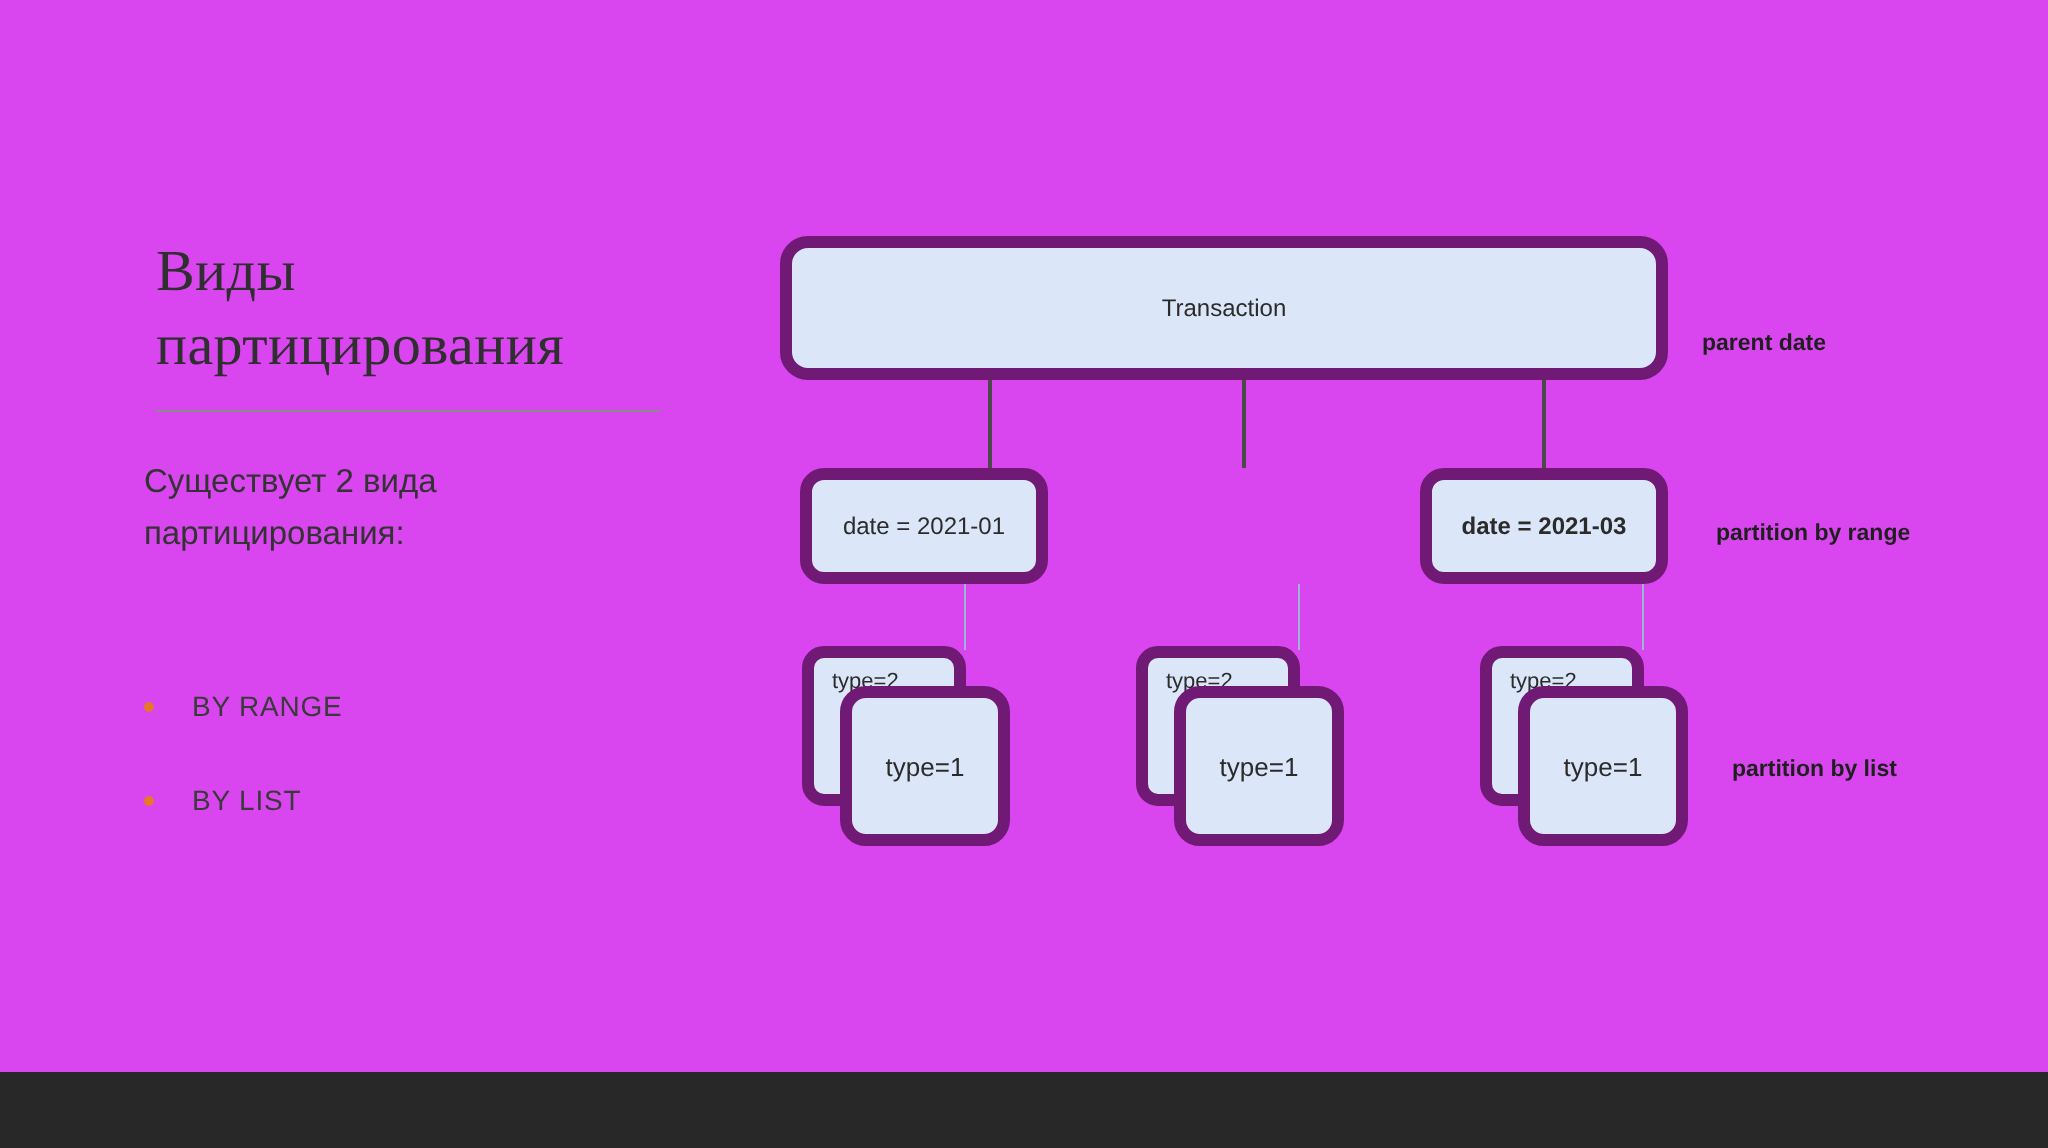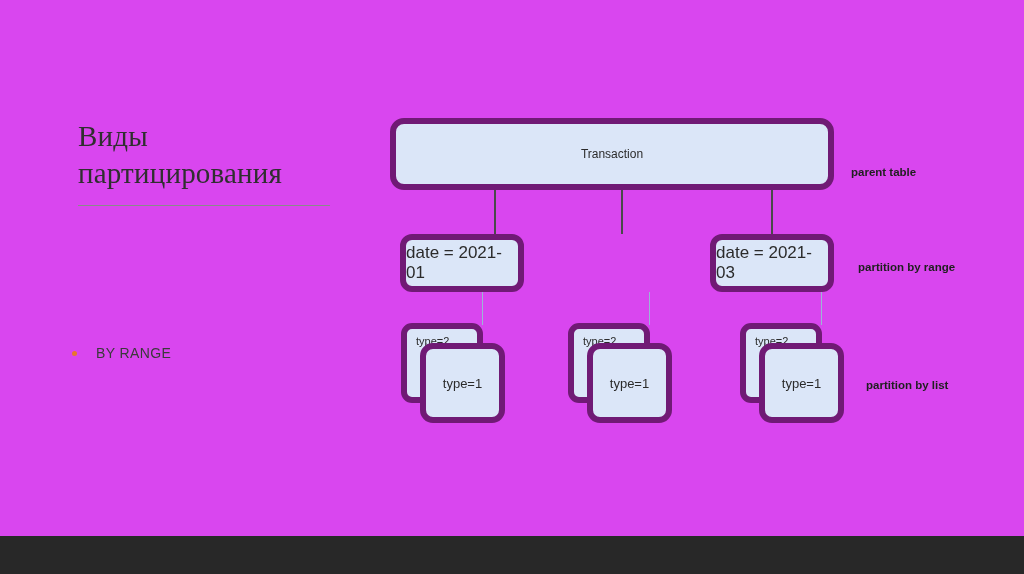--- a/index.html
+++ b/index.html
@@ -118,25 +118,25 @@
     width: 444px;
     height: 72px;
     border-radius: 14px;
     font-size: 12px;
   }
 
   .node-date {
     width: 124px;
     height: 58px;
     top: 234px;
-    font-size: 17px;
+    font-size: 12px;
   }
   #node-date-1 { left: 400px; }
   #node-date-2 { left: 559px; }
-  #node-date-3 { left: 710px; }
+  #node-date-3 { left: 710px; font-weight: bold; }
 
   
   .stack { position: absolute; }
   .node-type2 {
     width: 82px;
     height: 80px;
     border-radius: 11px;
     align-items: flex-start;
     justify-content: flex-start;
     padding: 6px 0 0 9px;
@@ -202,26 +202,32 @@
 
 <div id="slide">
 
   <div id="left-col">
     <h1 id="page-title">Виды
 партицирования</h1>
   </div>
 
   <div id="title-rule"></div>
 
+  <div id="subtitle">Существует 2 вида
+партицирования:</div>
 
   <ul id="bullet-list">
     <li class="bullet-item">
       <span class="bullet-dot"></span>
       <span>BY RANGE</span>
     </li>
+    <li class="bullet-item">
+      <span class="bullet-dot"></span>
+      <span>BY LIST</span>
+    </li>
   </ul>
 
   <div id="diagram">
 
     <div class="node" id="node-transaction">Transaction</div>
 
     <div class="conn conn-top-1"></div>
     <div class="conn conn-top-2"></div>
     <div class="conn conn-top-3"></div>
 
@@ -240,19 +246,19 @@
     <div class="stack" id="stack-2">
       <div class="node node-type2">type=2</div>
       <div class="node node-type1">type=1</div>
     </div>
 
     <div class="stack" id="stack-3">
       <div class="node node-type2">type=2</div>
       <div class="node node-type1">type=1</div>
     </div>
 
-    <div class="annotation" id="ann-parent">parent table</div>
+    <div class="annotation" id="ann-parent">parent date</div>
     <div class="annotation" id="ann-range">partition by range</div>
     <div class="annotation" id="ann-list">partition by list</div>
   </div>
 
   <div id="bottom-bar"></div>
 </div>
 
 </body></html>

